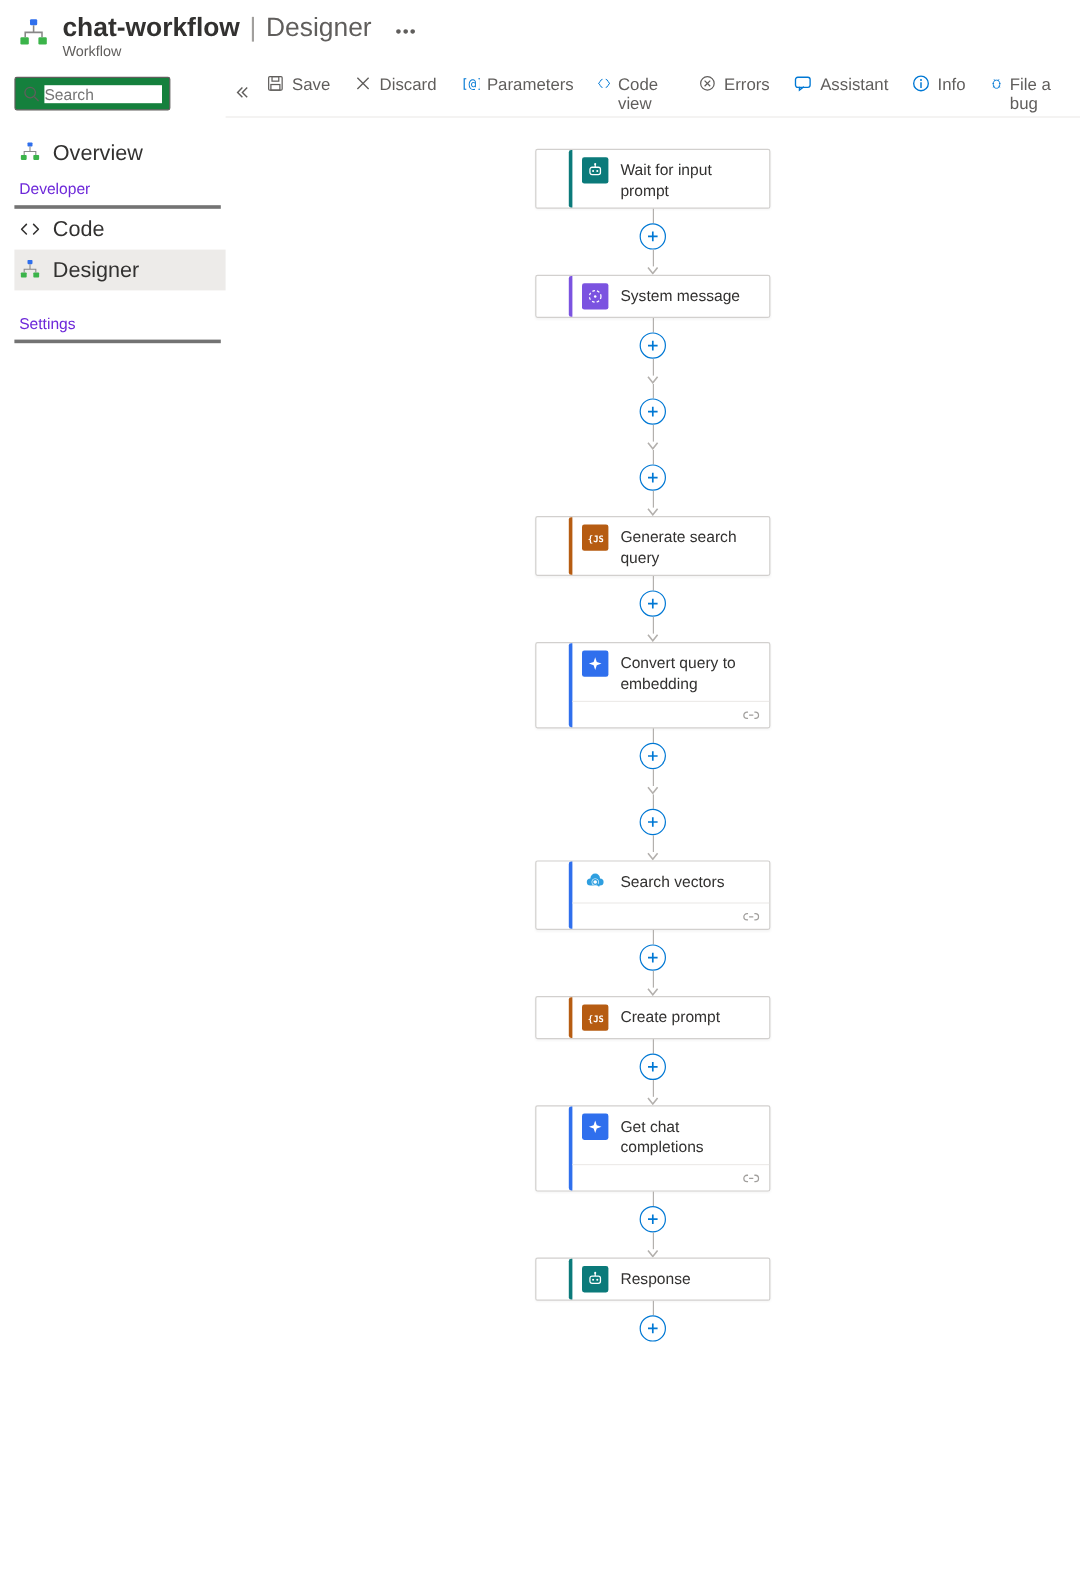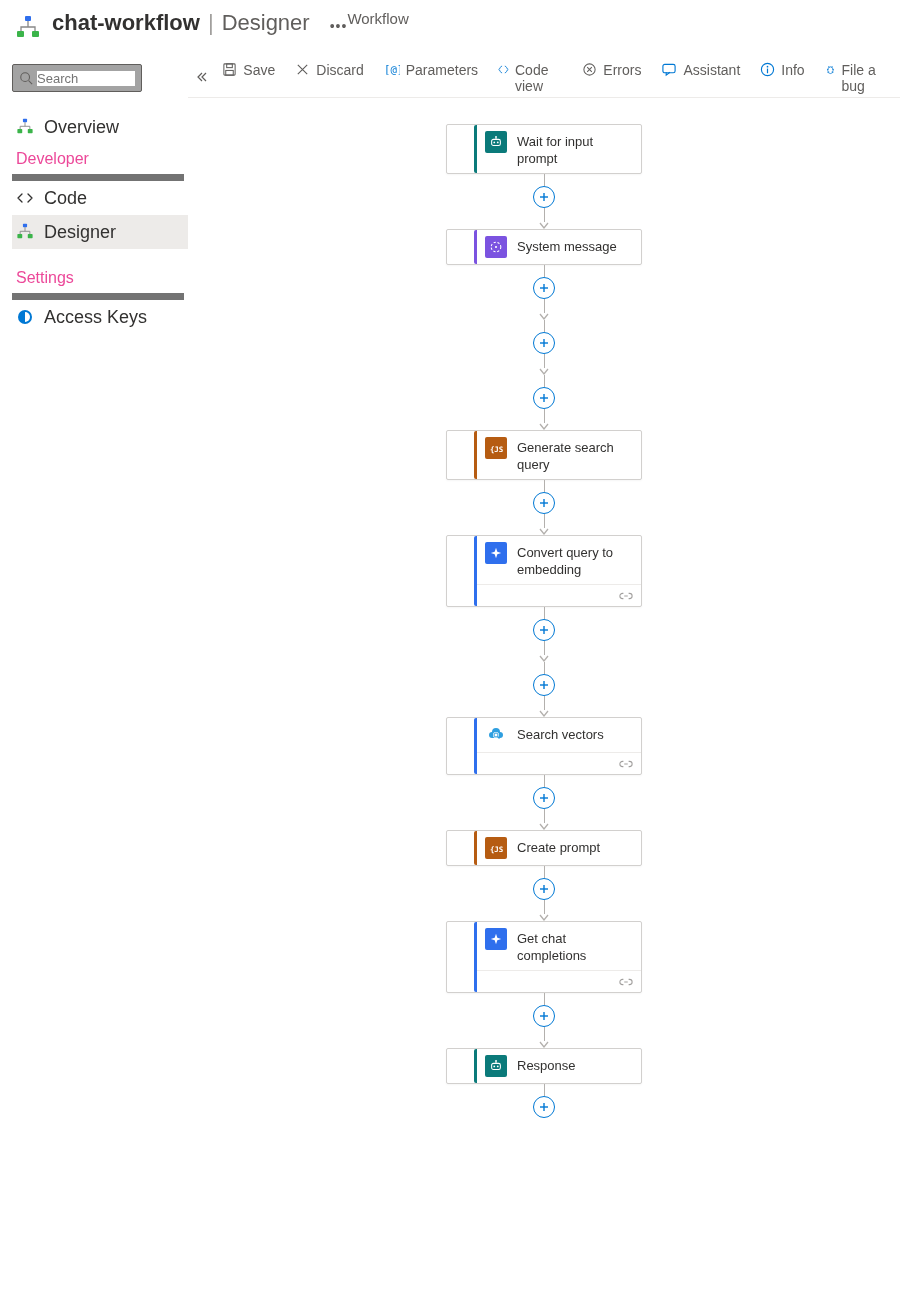--- a/index.html
+++ b/index.html
@@ -2,35 +2,35 @@
 <html><head>
 <meta charset="utf-8">
 <style>
   * { box-sizing: border-box; margin: 0; padding: 0; }
   html, body { width: 900px; height: 1310px; font-family: "Segoe UI", Arial, sans-serif; font-size: 14px; color: #323130; background: #fff; }
   body { position: relative; }
 
   
   .header { display: flex; align-items: flex-start; padding: 10px 14px 0 14px; height: 56px; }
   .header .logo { width: 28px; height: 28px; margin-right: 10px; margin-top: 4px; display:flex; align-items:center; justify-content:center; }
-  .header .title-wrap { display:flex; flex-direction:row; }
+  .header .title-wrap { display:flex; flex-direction:column; }
   .header .title-line { display:flex; align-items:center; }
   .header .title { font-size: 22px; font-weight: 600; color: #323130; }
   .header .divider { font-size: 22px; font-weight: 300; color: #a19f9d; margin: 0 8px; }
   .header .subtitle { font-size: 22px; font-weight: 300; color: #605e5c; }
   .header .dots { margin-left: 20px; color: #605e5c; font-size: 14px; letter-spacing: 1px; padding-top: 6px;}
-  .header .crumb { font-size: 15px; color: #605e5c; margin-top: 0px; }
+  .header .crumb { font-size: 12px; color: #605e5c; margin-top: 0px; }
 
   
   .layout { display: flex; height: calc(1310px - 56px); }
   .sidebar { width: 188px; padding: 8px 0 0 12px; }
-  .search-box { display:flex; align-items:center; border:1px solid #605e5c; border-radius:2px; height:28px; padding:0 6px; width: 130px; margin-bottom: 18px; background:#a3a3a3;}
+  .search-box { display:flex; align-items:center; border:1px solid #605e5c; border-radius:2px; height:28px; padding:0 6px; width: 130px; margin-bottom: 18px; background:#15803d;}
   .search-box input { border:none; outline:none; font-size:13px; width: 100%; }
   .search-box svg { margin-right: 4px; flex-shrink:0;}
-  .nav-group-label { font-size: 16px; color:#ec4899; padding: 6px 0 6px 4px; border-bottom:7px solid #737373; margin-right:4px;}
+  .nav-group-label { font-size: 13px; color:#6d28d9; padding: 6px 0 6px 4px; border-bottom:3px solid #737373; margin-right:4px;}
   .nav-item { display:flex; align-items:center; height:34px; padding-left:4px; font-size:18px; color:#323130; cursor:pointer;}
   .nav-item.active { background:#edebe9; }
   .nav-item .nav-icon { width:18px; height:18px; margin-right:10px; display:flex; align-items:center; justify-content:center; }
   .nav-section { margin-bottom: 14px; }
 
   .main { flex:1; display:flex; flex-direction:column; }
 
   
   .toolbar { display:flex; align-items:center; height:42px; border-bottom:1px solid #edebe9; padding:0 6px; gap: 4px; }
   .tool-btn { display:flex; align-items:flex-start; height:30px; padding:0 8px; font-size:14px; color:#605e5c; cursor:pointer; border-radius:2px; }
@@ -129,29 +129,20 @@
               <rect x="17" y="16" width="7" height="6" fill="#3bb44a" rx="1"></rect>
               <path d="M13 6 V12 M13 12 H6 V16 M13 12 H20 V16" stroke="#888" stroke-width="1.3" fill="none"></path>
             </svg>
         </span>
         <span>Designer</span>
       </div>
     </div>
 
     <div class="nav-section">
       <div class="nav-group-label">Settings</div>
-      <div class="nav-item">
-        <span class="nav-icon">
-          <svg width="16" height="16" viewBox="0 0 16 16">
-              <circle cx="8" cy="8" r="7" fill="#0078d4"></circle>
-              <path d="M8 3 A5 5 0 0 1 8 13" fill="#fff"></path>
-            </svg>
-        </span>
-        <span>Access Keys</span>
-      </div>
     </div>
   </div>
 
   <div class="main">
 
     <div class="toolbar">
       <div class="tool-chevron">
         <svg width="12" height="12" viewBox="0 0 12 12">
             <path d="M6 2 L2 6 L6 10 M10 2 L6 6 L10 10" stroke="#605e5c" stroke-width="1.2" fill="none"></path>
           </svg>

